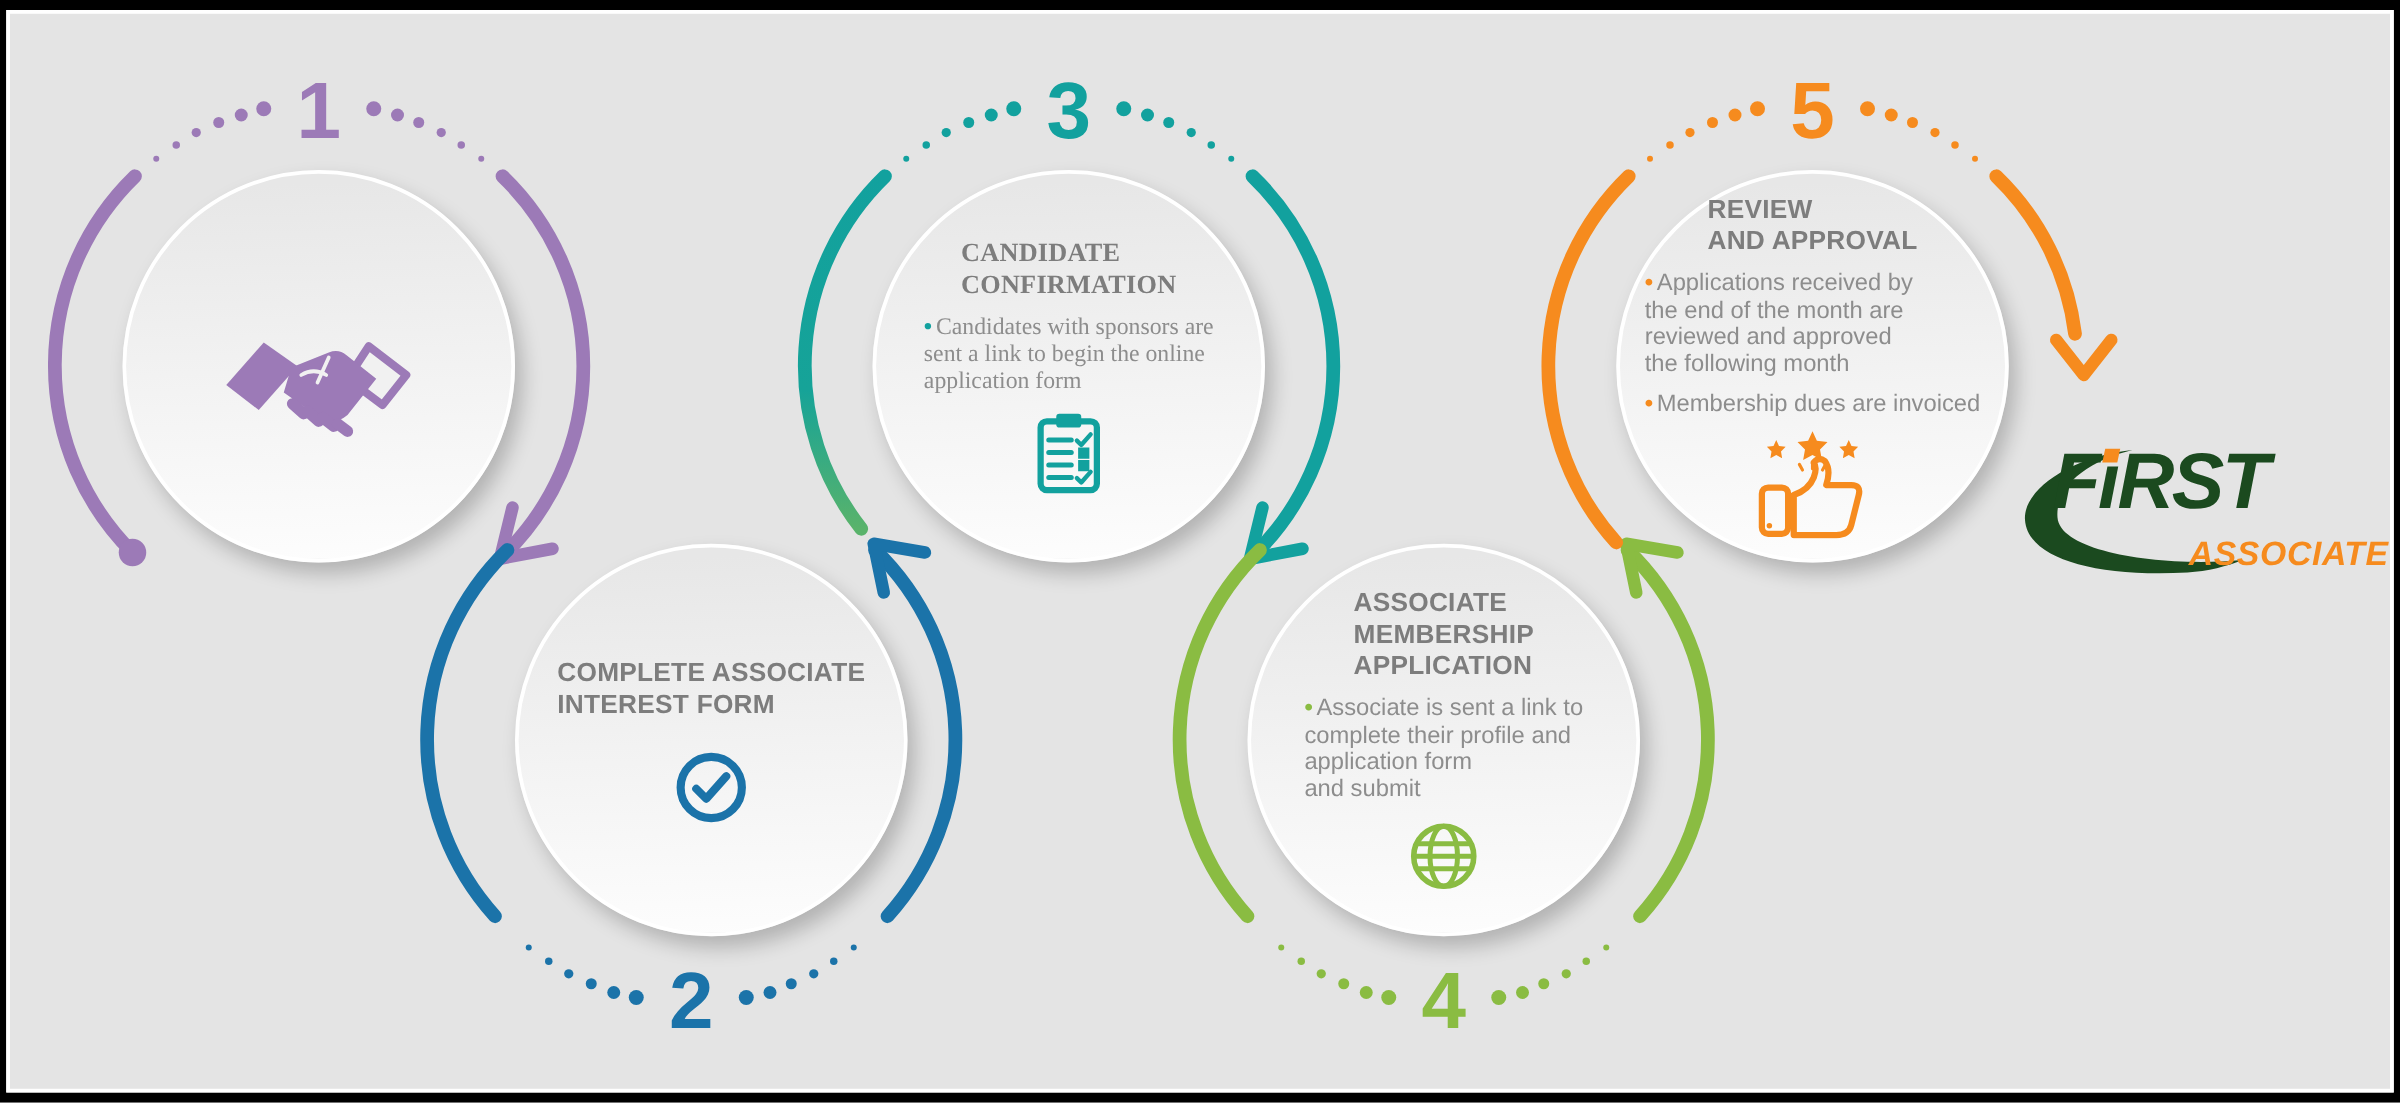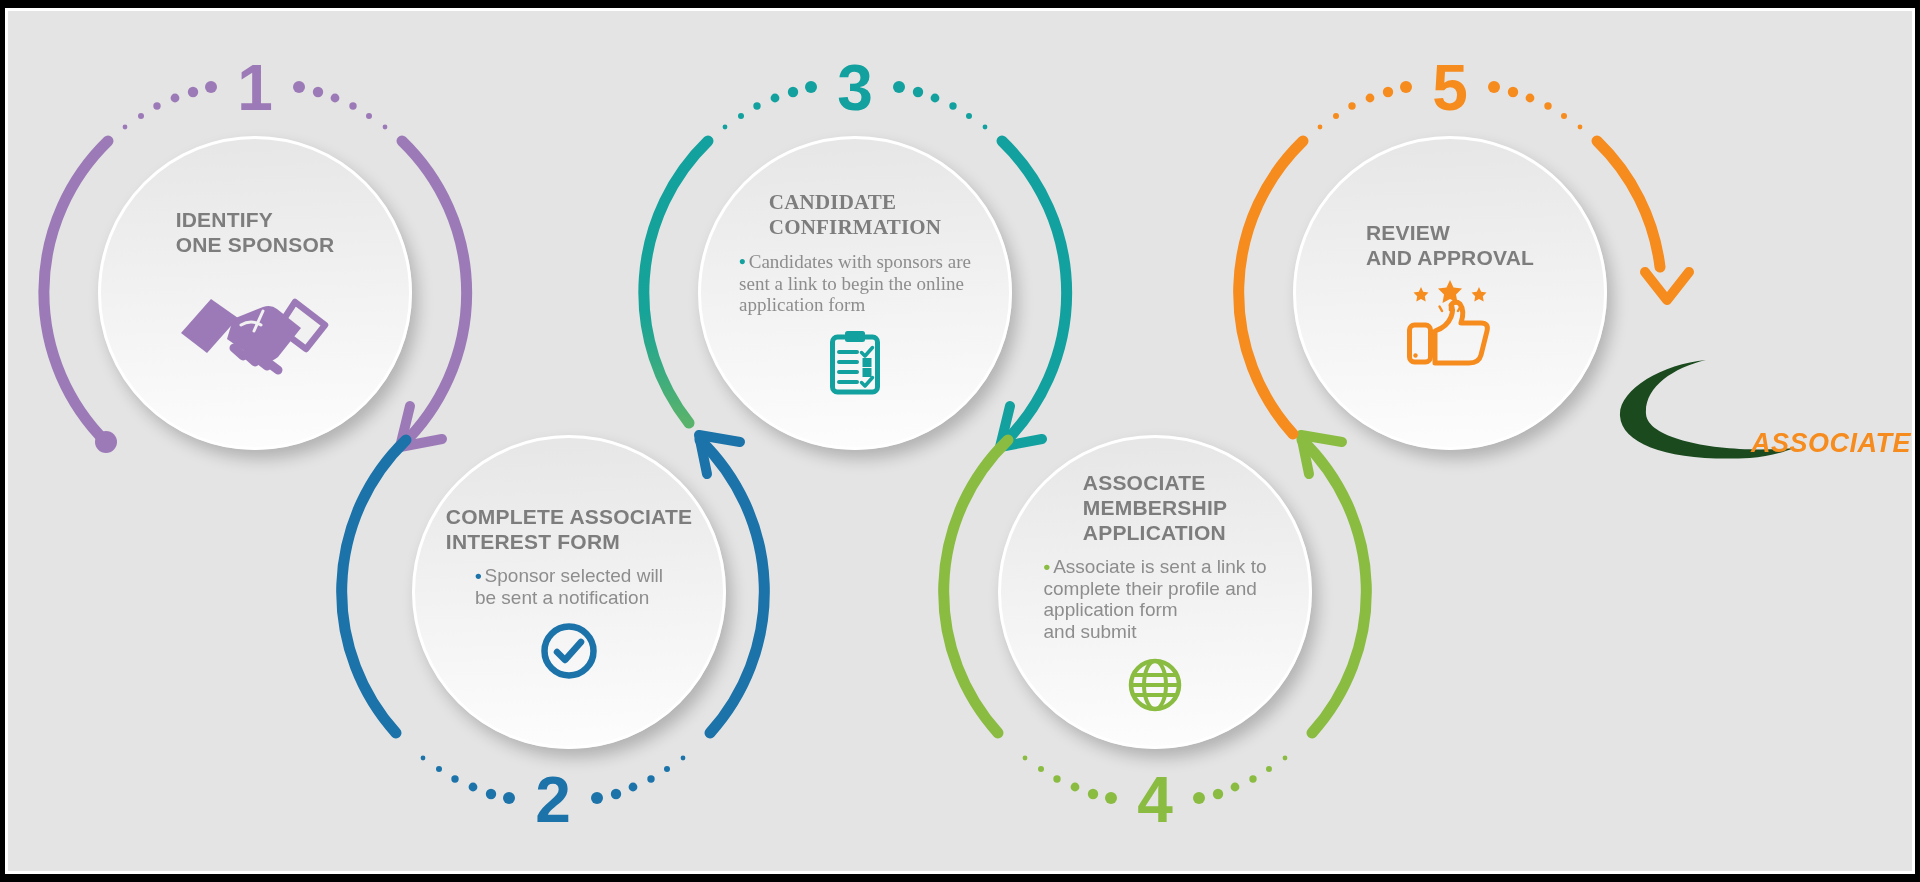--- a/index.html
+++ b/index.html
@@ -172,22 +172,20 @@
   <path d="M 1645 272 L 1667 300 L 1689 272" stroke="#f68b1e" stroke-width="10" fill="none" stroke-linecap="round" stroke-linejoin="round"></path>
 </svg>
 
 <div class="num c-purple" style="left:185px;top:52px;">1</div>
 <div class="num c-blue" style="left:483px;top:764px;">2</div>
 <div class="num c-teal" style="left:785px;top:52px;">3</div>
 <div class="num c-green" style="left:1085px;top:764px;">4</div>
 <div class="num c-orange" style="left:1380px;top:52px;">5</div>
 
 <div class="circle s1" style="left:98px;top:136px;">
-  <div class="title">IDENTIFY
-ONE SPONSOR</div>
   <div class="icon">
     <svg width="156" height="92" viewBox="0 0 156 92">
       <path d="M118 15 L148 38 L129 62 L101 41 Z" fill="#f1f1f1" stroke="#9c7ab7" stroke-width="6.5" stroke-linejoin="round"></path>
       <path d="M4 46 L34 12 L61 31 L30 66 Z" fill="#9c7ab7"></path>
       <path d="M56 32 L86 20 Q94 17 100 22 L124 41 L101 70 Q89 80 77 71 L50 52 Z" fill="#9c7ab7"></path>
       <path d="M86 24 L77 44" stroke="#f1f1f1" stroke-width="3" fill="none" stroke-linecap="round"></path>
       <path d="M64 38 Q74 32 84 38" stroke="#f1f1f1" stroke-width="3" fill="none" stroke-linecap="round"></path>
       <g stroke="#9c7ab7" stroke-width="9" stroke-linecap="round">
         <path d="M57 61 L66 69"></path>
           <path d="M69 67 L78 75"></path>
@@ -195,22 +193,20 @@
           <path d="M93 77 L101 83"></path>
       </g>
     </svg>
   </div>
 </div>
 
 <div class="circle s2" style="left:412px;top:435px;">
   <div class="title">COMPLETE ASSOCIATE
 INTEREST FORM</div>
   <div class="bullets">
-    <div class="bullet"><span class="marker c-blue">•</span><span>Sponsor selected will
-be sent a notification</span></div>
   </div>
   <div class="icon">
     <svg width="58" height="58" viewBox="0 0 58 58" fill="none" stroke="#1b73a9">
       <circle cx="29" cy="29" r="24.5" stroke-width="6.5"></circle>
       <path d="M17 30 L25 38 L41 20" stroke-width="6.5" stroke-linecap="round" stroke-linejoin="round"></path>
     </svg>
   </div>
 </div>
 
 <div class="circle s3" style="left:698px;top:136px;font-family:Liberation Serif, serif;">
@@ -256,20 +252,27 @@
       <path d="M7.5 19 L50.5 19" stroke-width="4"></path>
       <path d="M5 29 L53 29" stroke-width="4"></path>
       <path d="M7.5 39 L50.5 39" stroke-width="4"></path>
     </svg>
   </div>
 </div>
 
 <div class="circle s5" style="left:1293px;top:136px;">
   <div class="title">REVIEW
 AND APPROVAL</div>
+  <div class="bullets">
+    <div class="bullet"><span class="marker c-orange">•</span><span>Applications received by
+the end of the month are
+reviewed and approved
+the following month</span></div>
+    <div class="bullet"><span class="marker c-orange">•</span><span>Membership dues are invoiced</span></div>
+  </div>
   <div class="icon">
     <svg width="92" height="88" viewBox="0 0 92 88">
       <g fill="#f68b1e">
         <path d="M46 2 L49.5 9.5 L58 10.5 L52 16.5 L53.5 25 L46 21 L38.5 25 L40 16.5 L34 10.5 L42.5 9.5 Z"></path>
         <path d="M17 9 L19.2 13.8 L24.5 14.4 L20.8 18.2 L21.7 23.5 L17 21 L12.3 23.5 L13.2 18.2 L9.5 14.4 L14.8 13.8 Z"></path>
         <path d="M75 9 L77.2 13.8 L82.5 14.4 L78.8 18.2 L79.7 23.5 L75 21 L70.3 23.5 L71.2 18.2 L67.5 14.4 L72.8 13.8 Z"></path>
       </g>
       <g stroke="#f68b1e" stroke-width="2.5" stroke-linecap="round" fill="none">
         <path d="M38 33 L35.5 28.5"></path>
           <path d="M46 32 L46 27.5"></path>
@@ -279,14 +282,15 @@
       <circle cx="11.5" cy="77.5" r="2.2" fill="#f68b1e"></circle>
       <path d="M31 85 L31 53 Q43 49 47 39 Q50 31 47 27 Q51 22 56 26 Q61 33 57 45 L77 45 Q85 45 83 53 L77 77 Q75 85 65 85 L31 85" fill="none" stroke="#f68b1e" stroke-width="5" stroke-linejoin="round" stroke-linecap="round"></path>
     </svg>
   </div>
 </div>
 
 <div class="logo">
   <svg width="305" height="130" viewBox="0 0 305 130">
     <path d="M 98 12 C 54 16 10 42 12 68 C 14 98 66 114 142 110 C 158 109 174 105 186 100 C 122 106 40 94 38 66 C 36 40 64 20 98 12 Z" fill="#1b4a1f"></path>
   </svg>
+  <div class="logo-brand"><span>F</span><span class="logo-i">ı</span><span>RST</span></div>
   <div class="logo-sub">ASSOCIATE</div>
 </div>
 
 </body></html>

